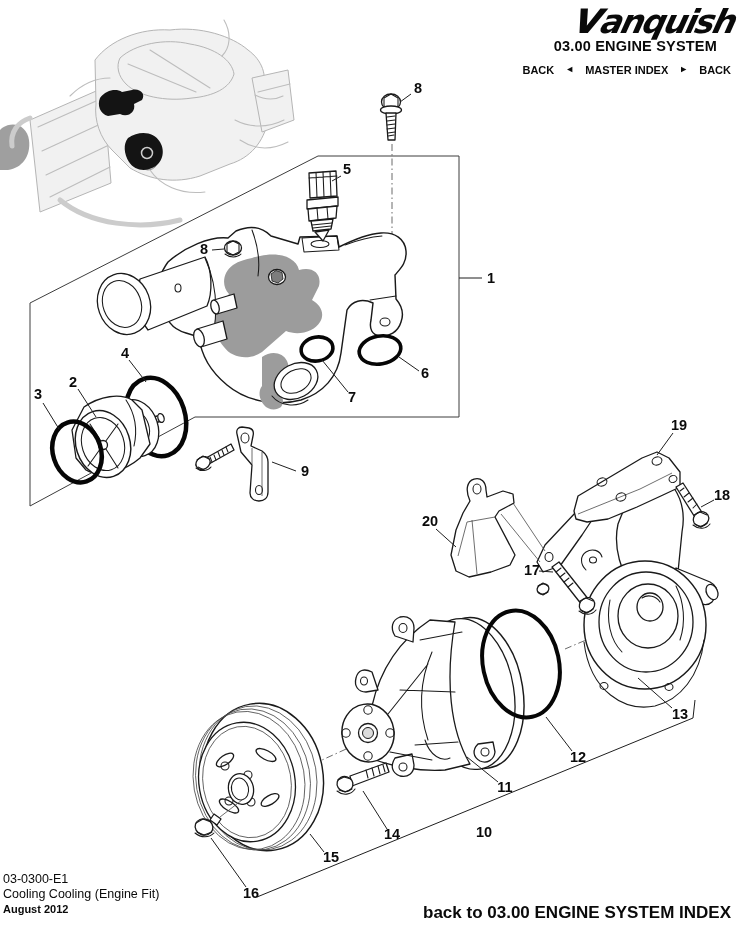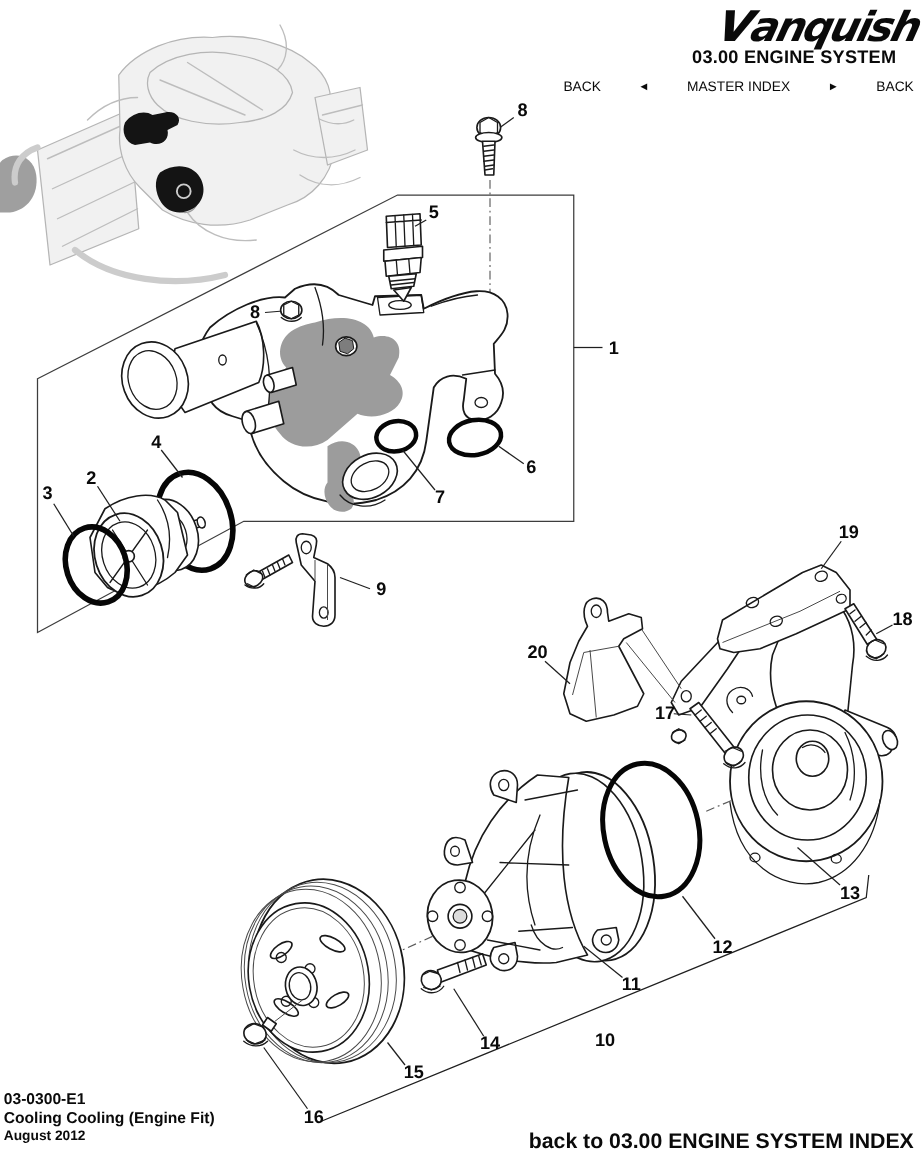--- a/index.html
+++ b/index.html
@@ -8,28 +8,28 @@
   #stage{position:absolute;left:0;top:0;width:737px;height:925px;}
   svg{position:absolute;left:0;top:0;}
 
   
   .logo{position:absolute;top:0px;right:6px;font-family:"DejaVu Sans",sans-serif;
         font-weight:bold;font-style:italic;font-size:33px;letter-spacing:-2px;
         transform:skewX(-14deg);transform-origin:right bottom;line-height:36px;}
   .logo::first-letter{font-size:45px;}
   .sys-title{position:absolute;top:38px;right:20px;font-size:14.5px;font-weight:bold;
              letter-spacing:.2px;}
-  .nav{position:absolute;top:64px;right:6px;font-size:11px;font-weight:normal;
-       display:flex;gap:30px;align-items:center;}
+  .nav{position:absolute;top:64px;right:6px;font-size:11px;font-weight:bold;
+       display:flex;gap:11px;align-items:center;}
   .nav span{cursor:pointer;}
   .arrow{font-size:9px;position:relative;top:-1px;}
 
   
   .doc-block{position:absolute;left:3px;top:872px;line-height:15px;}
-  .doc-num,.doc-title{font-size:12.5px;font-weight:bold;}
+  .doc-num,.doc-title{font-size:12.5px;font-weight:normal;}
   .doc-date{font-size:11px;font-weight:bold;}
   .index-link{position:absolute;right:6px;top:903px;font-size:17px;font-weight:bold;cursor:pointer;}
 
   
   .fw{fill:#fff;stroke:#1a1a1a;stroke-width:1.3;stroke-linejoin:round;}
   .fw4{fill:#fff;stroke:#1a1a1a;stroke-width:1.45;stroke-linejoin:round;}
   .ln{fill:none;stroke:#1a1a1a;stroke-width:1.05;stroke-linecap:round;stroke-linejoin:round;}
   .thin{fill:none;stroke:#4a4a4a;stroke-width:.8;}
   .oring{fill:none;stroke:#060606;}
   .bnd{fill:none;stroke:#3d3d3d;stroke-width:1;stroke-linejoin:miter;}

